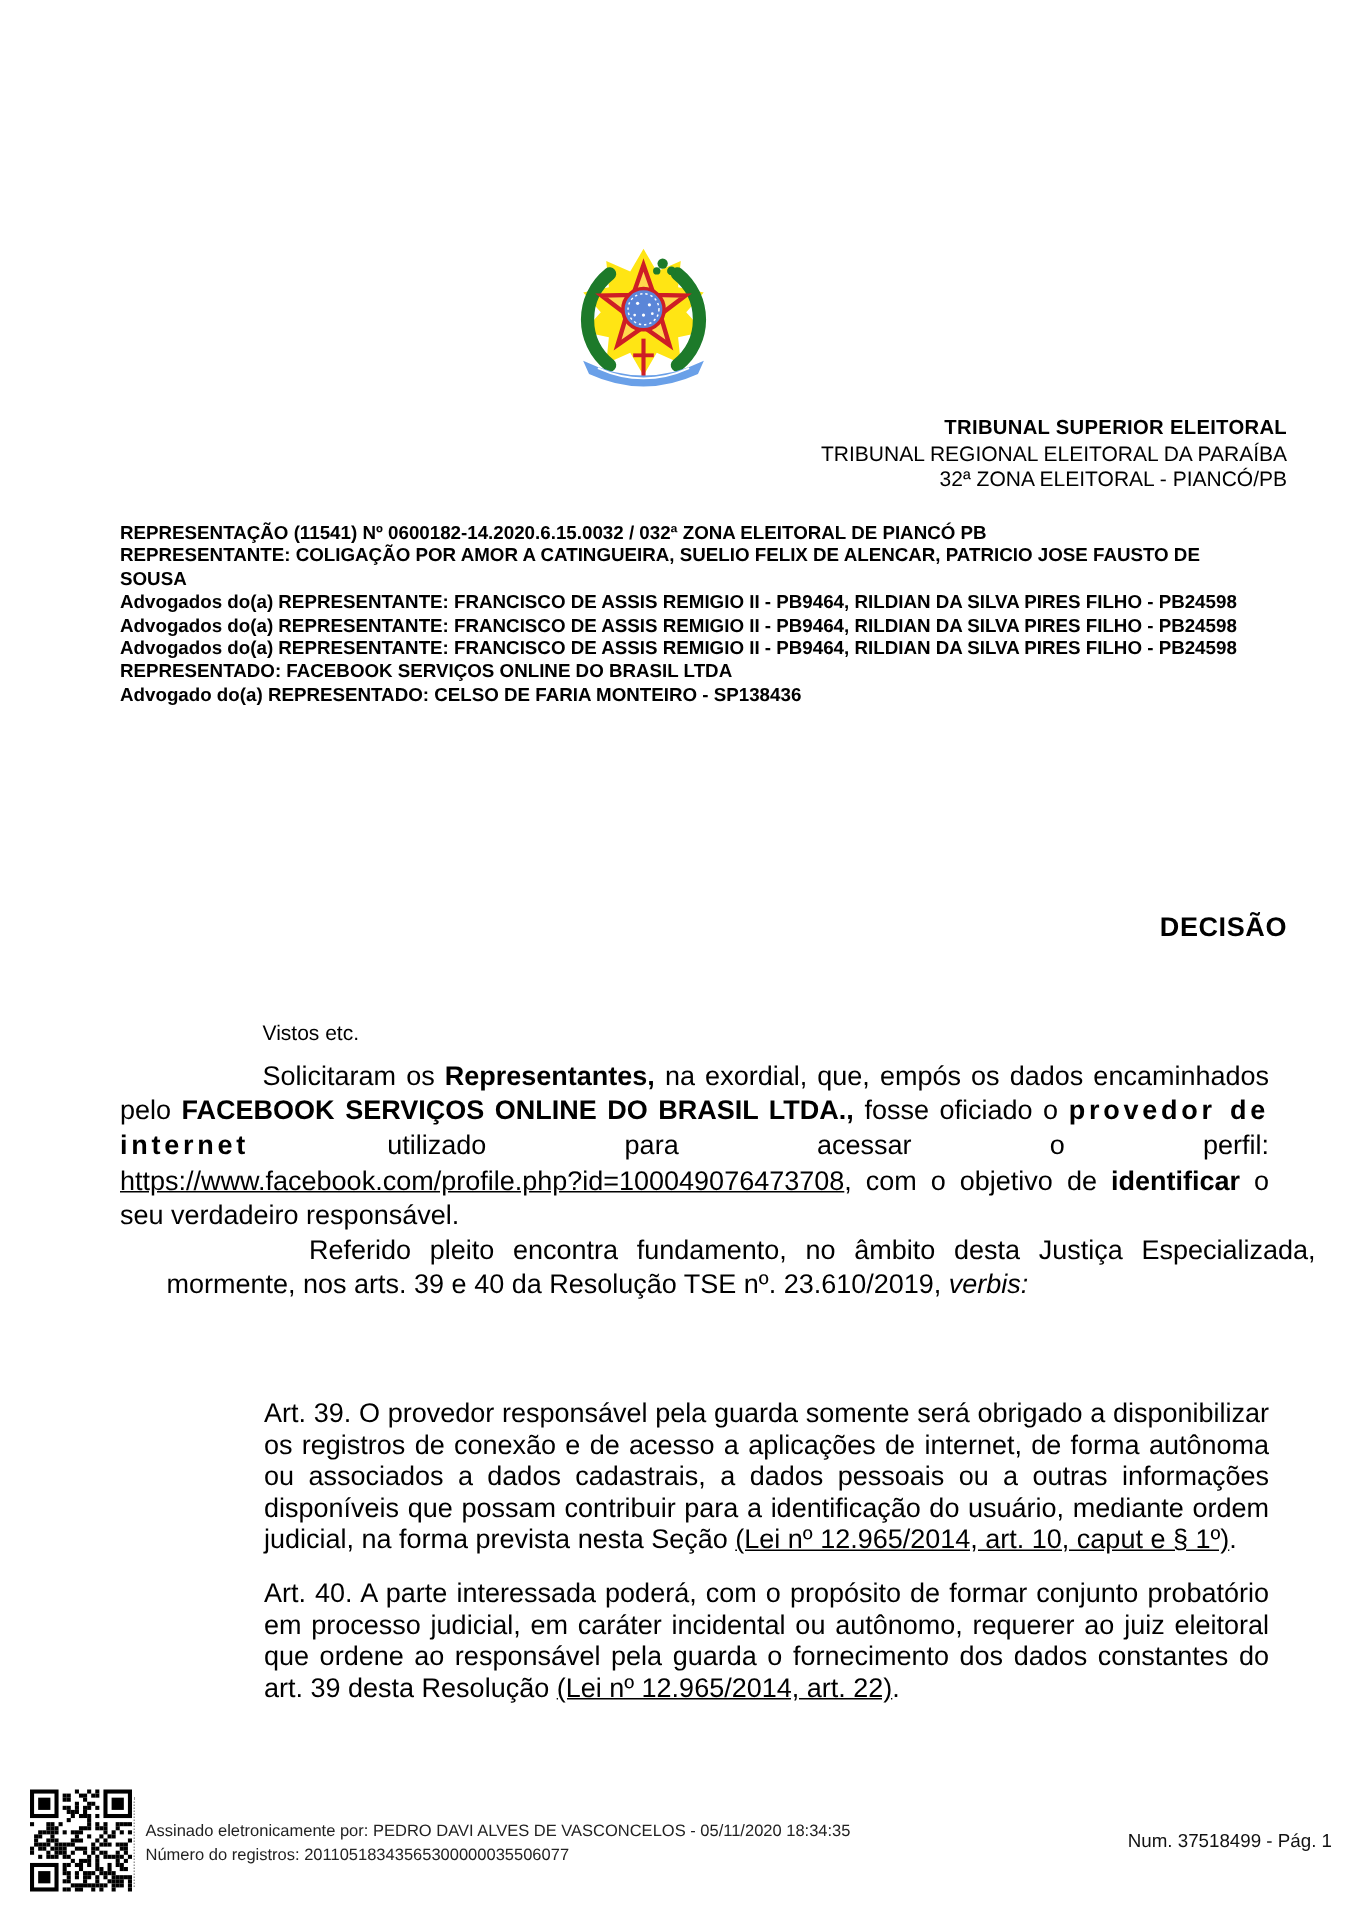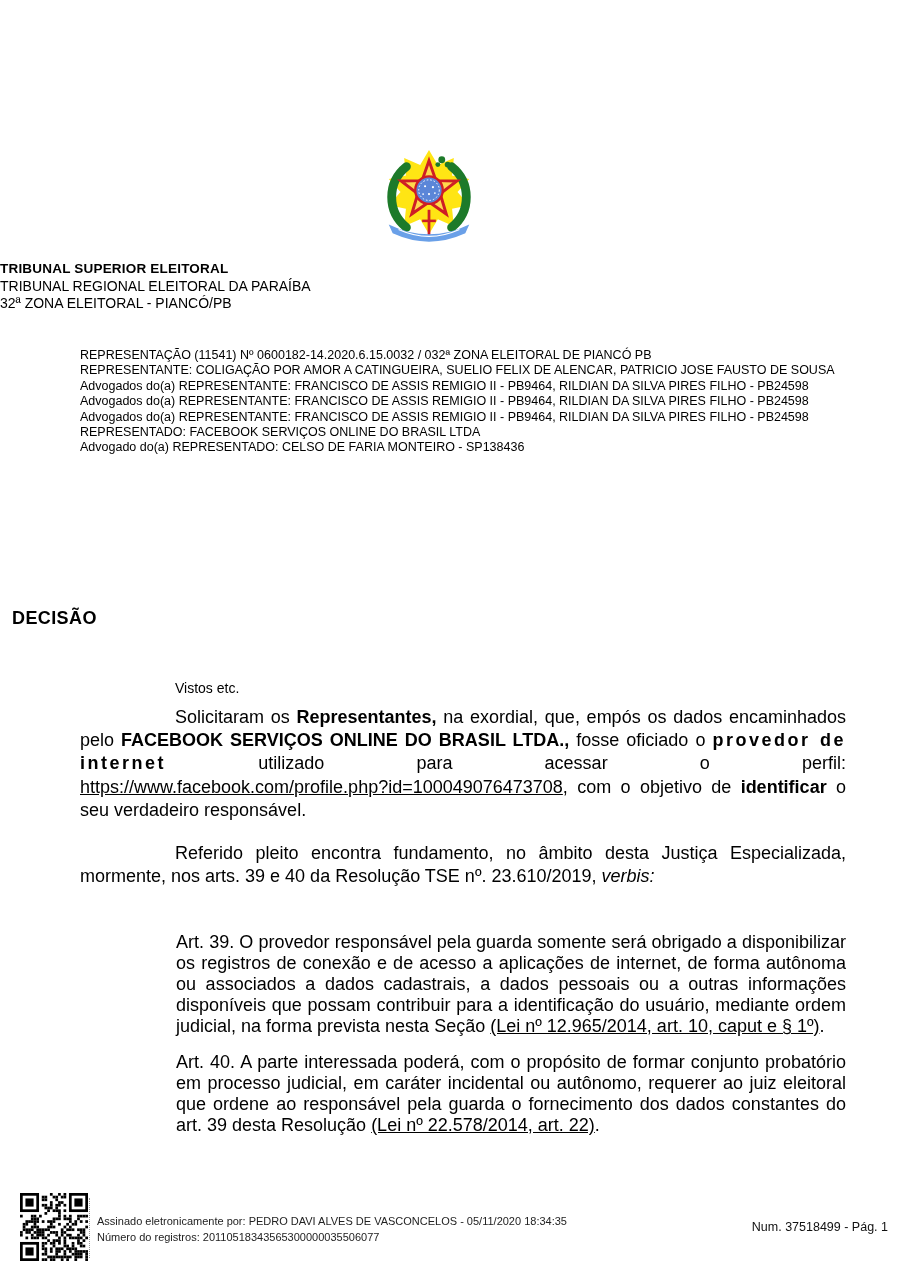--- a/index.html
+++ b/index.html
@@ -10,49 +10,49 @@
     background:var(--page_bg,#fff);
     color:var(--text,#000);
     font-family:"Liberation Sans", sans-serif;
     overflow:hidden;
   }
   .b { font-weight:bold; }
   .u { text-decoration:underline; }
   .i { font-style:italic; }
 
   .center-col {
-    position:absolute; top:148px; left:0; width:858px;
-    text-align:left;
+    position:absolute; top:164px; left:0; width:858px;
+    text-align:right;
   }
   .emblem { display:block; margin:0 auto; }
   .hdr-line1 { margin-top:12px; font-weight:bold; font-size:13.5px; line-height:17.5px; letter-spacing:.2px; }
   .hdr-line  { font-size:14px; line-height:17.5px; }
 
   .case-block {
     position:absolute; top:348px; left:80px; width:766px;
-    font-size:12.5px; font-weight:normal; line-height:15.4px;
+    font-size:12.5px; font-weight:bold; line-height:15.4px;
   }
 
   .decision-title {
-    position:absolute; top:608px; left:12px; width:858px;
-    text-align:left; font-weight:bold; font-size:18px; letter-spacing:.4px;
+    position:absolute; top:608px; left:0; width:858px;
+    text-align:right; font-weight:bold; font-size:18px; letter-spacing:.4px;
   }
 
   .vistos {
     position:absolute; top:680px; left:175px; margin:0;
     font-size:14px;
   }
 
   .body-para {
     position:absolute; left:80px; width:766px; margin:0;
     font-size:18px; line-height:23.2px;
     text-align:justify; text-indent:95px;
   }
   .para1 { top:706px; }
-  .para2 { top:842px; }
+  .para2 { top:822px;margin-left:31px; }
 
   .quote {
     position:absolute; left:176px; width:670px; margin:0;
     font-size:18px; line-height:21px;
     text-align:justify;
   }
   .quote1 { top:932px; }
   .quote2 { top:1052px; }
 
   .qr { position:absolute; left:20px; top:1192px; }
@@ -121,21 +121,21 @@
   <div class="decision-title">DECISÃO</div>
 
   <p class="vistos">Vistos etc.</p>
 
   <p class="body-para para1"><span>Solicitaram os </span><span class="b">Representantes,</span><span> na exordial, que, empós os dados encaminhados pelo </span><span class="b">FACEBOOK SERVIÇOS ONLINE DO BRASIL LTDA.,</span><span> fosse oficiado o </span><span class="b" style="letter-spacing: 2.5px;">provedor de internet</span><span> utilizado para acessar o perfil: </span><span class="u" style="white-space: nowrap;">https://www.facebook.com/profile.php?id=100049076473708</span><span>, com o objetivo de </span><span class="b">identificar</span><span> o seu verdadeiro responsável.</span></p>
 
   <p class="body-para para2"><span>Referido pleito encontra fundamento, no âmbito desta Justiça Especializada, mormente, nos arts. 39 e 40 da Resolução TSE nº. 23.610/2019, </span><span class="i">verbis:</span></p>
 
   <div class="quote quote1"><span>Art. 39. O provedor responsável pela guarda somente será obrigado a disponibilizar os registros de conexão e de acesso a aplicações de internet, de forma autônoma ou associados a dados cadastrais, a dados pessoais ou a outras informações disponíveis que possam contribuir para a identificação do usuário, mediante ordem judicial, na forma prevista nesta Seção </span><span class="u">(Lei nº 12.965/2014, art. 10, caput e § 1º)</span><span>.</span></div>
 
-  <div class="quote quote2"><span>Art. 40. A parte interessada poderá, com o propósito de formar conjunto probatório em processo judicial, em caráter incidental ou autônomo, requerer ao juiz eleitoral que ordene ao responsável pela guarda o fornecimento dos dados constantes do art. 39 desta Resolução </span><span class="u">(Lei nº 22.578/2014, art. 22)</span><span>.</span></div>
+  <div class="quote quote2"><span>Art. 40. A parte interessada poderá, com o propósito de formar conjunto probatório em processo judicial, em caráter incidental ou autônomo, requerer ao juiz eleitoral que ordene ao responsável pela guarda o fornecimento dos dados constantes do art. 39 desta Resolução </span><span class="u">(Lei nº 12.965/2014, art. 22)</span><span>.</span></div>
 
   <svg class="qr" width="68" height="70" viewBox="0 0 25 25" id="qr-svg">
       <rect x="0" y="0" width="25" height="25" fill="#ffffff"></rect>
       <rect x="11" y="0" width="1" height="1" fill="#000"></rect>
       <rect x="14" y="0" width="1" height="1" fill="#000"></rect>
       <rect x="16" y="0" width="1" height="1" fill="#000"></rect>
       <rect x="8" y="1" width="1" height="1" fill="#000"></rect>
       <rect x="9" y="1" width="1" height="1" fill="#000"></rect>
       <rect x="12" y="1" width="1" height="1" fill="#000"></rect>
       <rect x="13" y="1" width="1" height="1" fill="#000"></rect>

